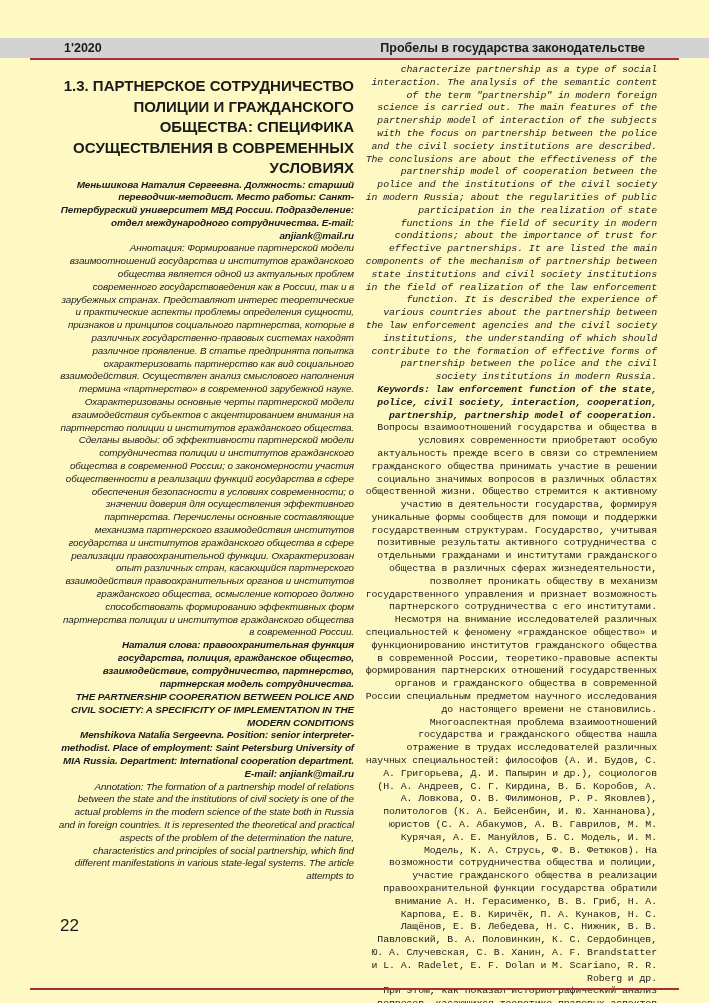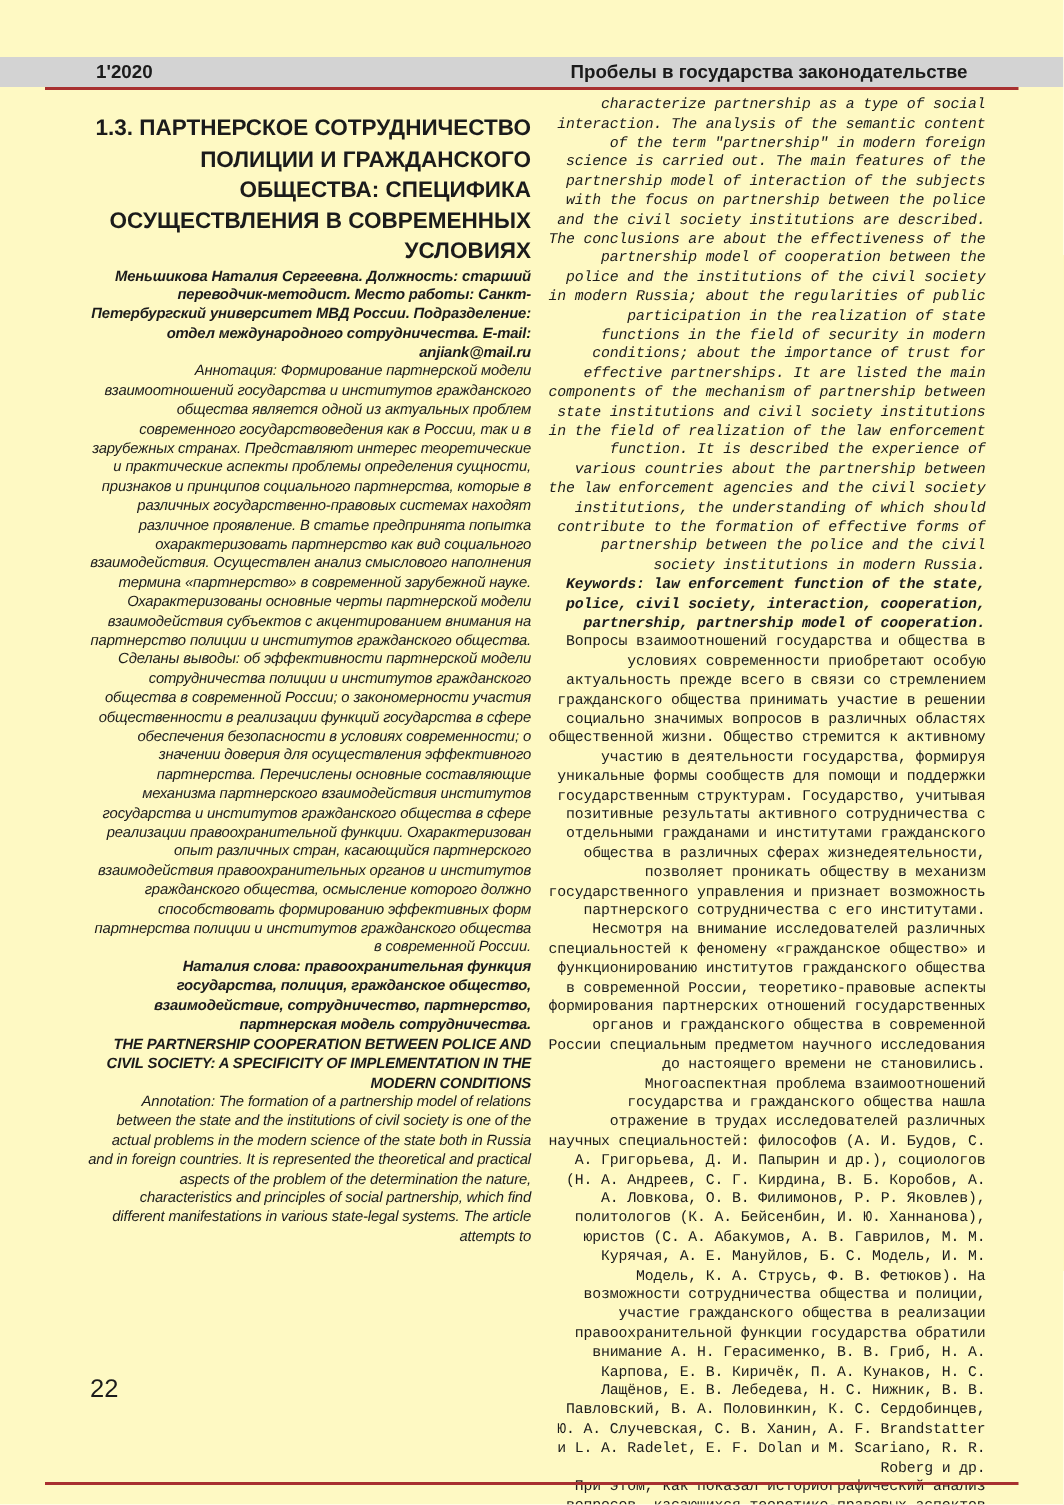--- a/index.html
+++ b/index.html
@@ -56,20 +56,21 @@
     <span>Пробелы в государства законодательстве</span>
   </div>
   <div class="rule rule-top"></div>
 
   <div class="col col-left">
     <h1 class="title">1.3. ПАРТНЕРСКОЕ СОТРУДНИЧЕСТВО ПОЛИЦИИ И ГРАЖДАНСКОГО ОБЩЕСТВА: СПЕЦИФИКА ОСУЩЕСТВЛЕНИЯ В СОВРЕМЕННЫХ УСЛОВИЯХ</h1>
     <p class="author">Меньшикова Наталия Сергеевна. Должность: старший переводчик-методист. Место работы: Санкт-Петербургский университет МВД России. Подразделение: отдел международного сотрудничества. E-mail: anjiank@mail.ru</p>
     <p class="annotation">Аннотация: Формирование партнерской модели взаимоотношений государства и институтов гражданского общества является одной из актуальных проблем современного государствоведения как в России, так и в зарубежных странах. Представляют интерес теоретические и практические аспекты проблемы определения сущности, признаков и принципов социального партнерства, которые в различных государственно-правовых системах находят различное проявление. В статье предпринята попытка охарактеризовать партнерство как вид социального взаимодействия. Осуществлен анализ смыслового наполнения термина «партнерство» в современной зарубежной науке. Охарактеризованы основные черты партнерской модели взаимодействия субъектов с акцентированием внимания на партнерство полиции и институтов гражданского общества. Сделаны выводы: об эффективности партнерской модели сотрудничества полиции и институтов гражданского общества в современной России; о закономерности участия общественности в реализации функций государства в сфере обеспечения безопасности в условиях современности; о значении доверия для осуществления эффективного партнерства. Перечислены основные составляющие механизма партнерского взаимодействия институтов государства и институтов гражданского общества в сфере реализации правоохранительной функции. Охарактеризован опыт различных стран, касающийся партнерского взаимодействия правоохранительных органов и институтов гражданского общества, осмысление которого должно способствовать формированию эффективных форм партнерства полиции и институтов гражданского общества в современной России.</p>
     <p class="keywords">Наталия слова: правоохранительная функция государства, полиция, гражданское общество, взаимодействие, сотрудничество, партнерство, партнерская модель сотрудничества.</p>
     <h2 class="title-en">THE PARTNERSHIP COOPERATION BETWEEN POLICE AND CIVIL SOCIETY: A SPECIFICITY OF IMPLEMENTATION IN THE MODERN CONDITIONS</h2>
+    <p class="author">Menshikova Natalia Sergeevna. Position: senior interpreter-methodist. Place of employment: Saint Petersburg University of MIA Russia. Department: International cooperation department. E-mail: anjiank@mail.ru</p>
     <p class="annotation">Annotation: The formation of a partnership model of relations between the state and the institutions of civil society is one of the actual problems in the modern science of the state both in Russia and in foreign countries. It is represented the theoretical and practical aspects of the problem of the determination the nature, characteristics and principles of social partnership, which find different manifestations in various state-legal systems. The article attempts to</p>
   </div>
 
   <div class="col col-right">
     <p class="annotation" style="text-indent:0;">characterize partnership as a type of social interaction. The analysis of the semantic content of the term "partnership" in modern foreign science is carried out. The main features of the partnership model of interaction of the subjects with the focus on partnership between the police and the civil society institutions are described. The conclusions are about the effectiveness of the partnership model of cooperation between the police and the institutions of the civil society in modern Russia; about the regularities of public participation in the realization of state functions in the field of security in modern conditions; about the importance of trust for effective partnerships. It are listed the main components of the mechanism of partnership between state institutions and civil society institutions in the field of realization of the law enforcement function. It is described the experience of various countries about the partnership between the law enforcement agencies and the civil society institutions, the understanding of which should contribute to the formation of effective forms of partnership between the police and the civil society institutions in modern Russia.</p>
     <p class="keywords">Keywords: law enforcement function of the state, police, civil society, interaction, cooperation, partnership, partnership model of cooperation.</p>
     <p class="body-para">Вопросы взаимоотношений государства и общества в условиях современности приобретают особую актуальность прежде всего в связи со стремлением гражданского общества принимать участие в решении социально значимых вопросов в различных областях общественной жизни. Общество стремится к активному участию в деятельности государства, формируя уникальные формы сообществ для помощи и поддержки государственным структурам. Государство, учитывая позитивные результаты активного сотрудничества с отдельными гражданами и институтами гражданского общества в различных сферах жизнедеятельности, позволяет проникать обществу в механизм государственного управления и признает возможность партнерского сотрудничества с его институтами.</p>
     <p class="body-para">Несмотря на внимание исследователей различных специальностей к феномену «гражданское общество» и функционированию институтов гражданского общества в современной России, теоретико-правовые аспекты формирования партнерских отношений государственных органов и гражданского общества в современной России специальным предметом научного исследования до настоящего времени не становились.</p>
     <p class="body-para">Многоаспектная проблема взаимоотношений государства и гражданского общества нашла отражение в трудах исследователей различных научных специальностей: философов (А. И. Будов, С. А. Григорьева, Д. И. Папырин и др.), социологов (Н. А. Андреев, С. Г. Кирдина, В. Б. Коробов, А. А. Ловкова, О. В. Филимонов, Р. Р. Яковлев), политологов (К. А. Бейсенбин, И. Ю. Ханнанова), юристов (С. А. Абакумов, А. В. Гаврилов, М. М. Курячая, А. Е. Мануйлов, Б. С. Модель, И. М. Модель, К. А. Струсь, Ф. В. Фетюков). На возможности сотрудничества общества и полиции, участие гражданского общества в реализации правоохранительной функции государства обратили внимание А. Н. Герасименко, В. В. Гриб, Н. А. Карпова, Е. В. Киричёк, П. А. Кунаков, Н. С. Лащёнов, Е. В. Лебедева, Н. С. Нижник, В. В. Павловский, В. А. Половинкин, К. С. Сердобинцев, Ю. А. Случевская, С. В. Ханин, A. F. Brandstatter и L. A. Radelet, E. F. Dolan и M. Scariano, R. R. Roberg и др.</p>
     <p class="body-para">При этом, как показал историографический анализ вопросов, касающихся теоретико-правовых аспектов</p>

